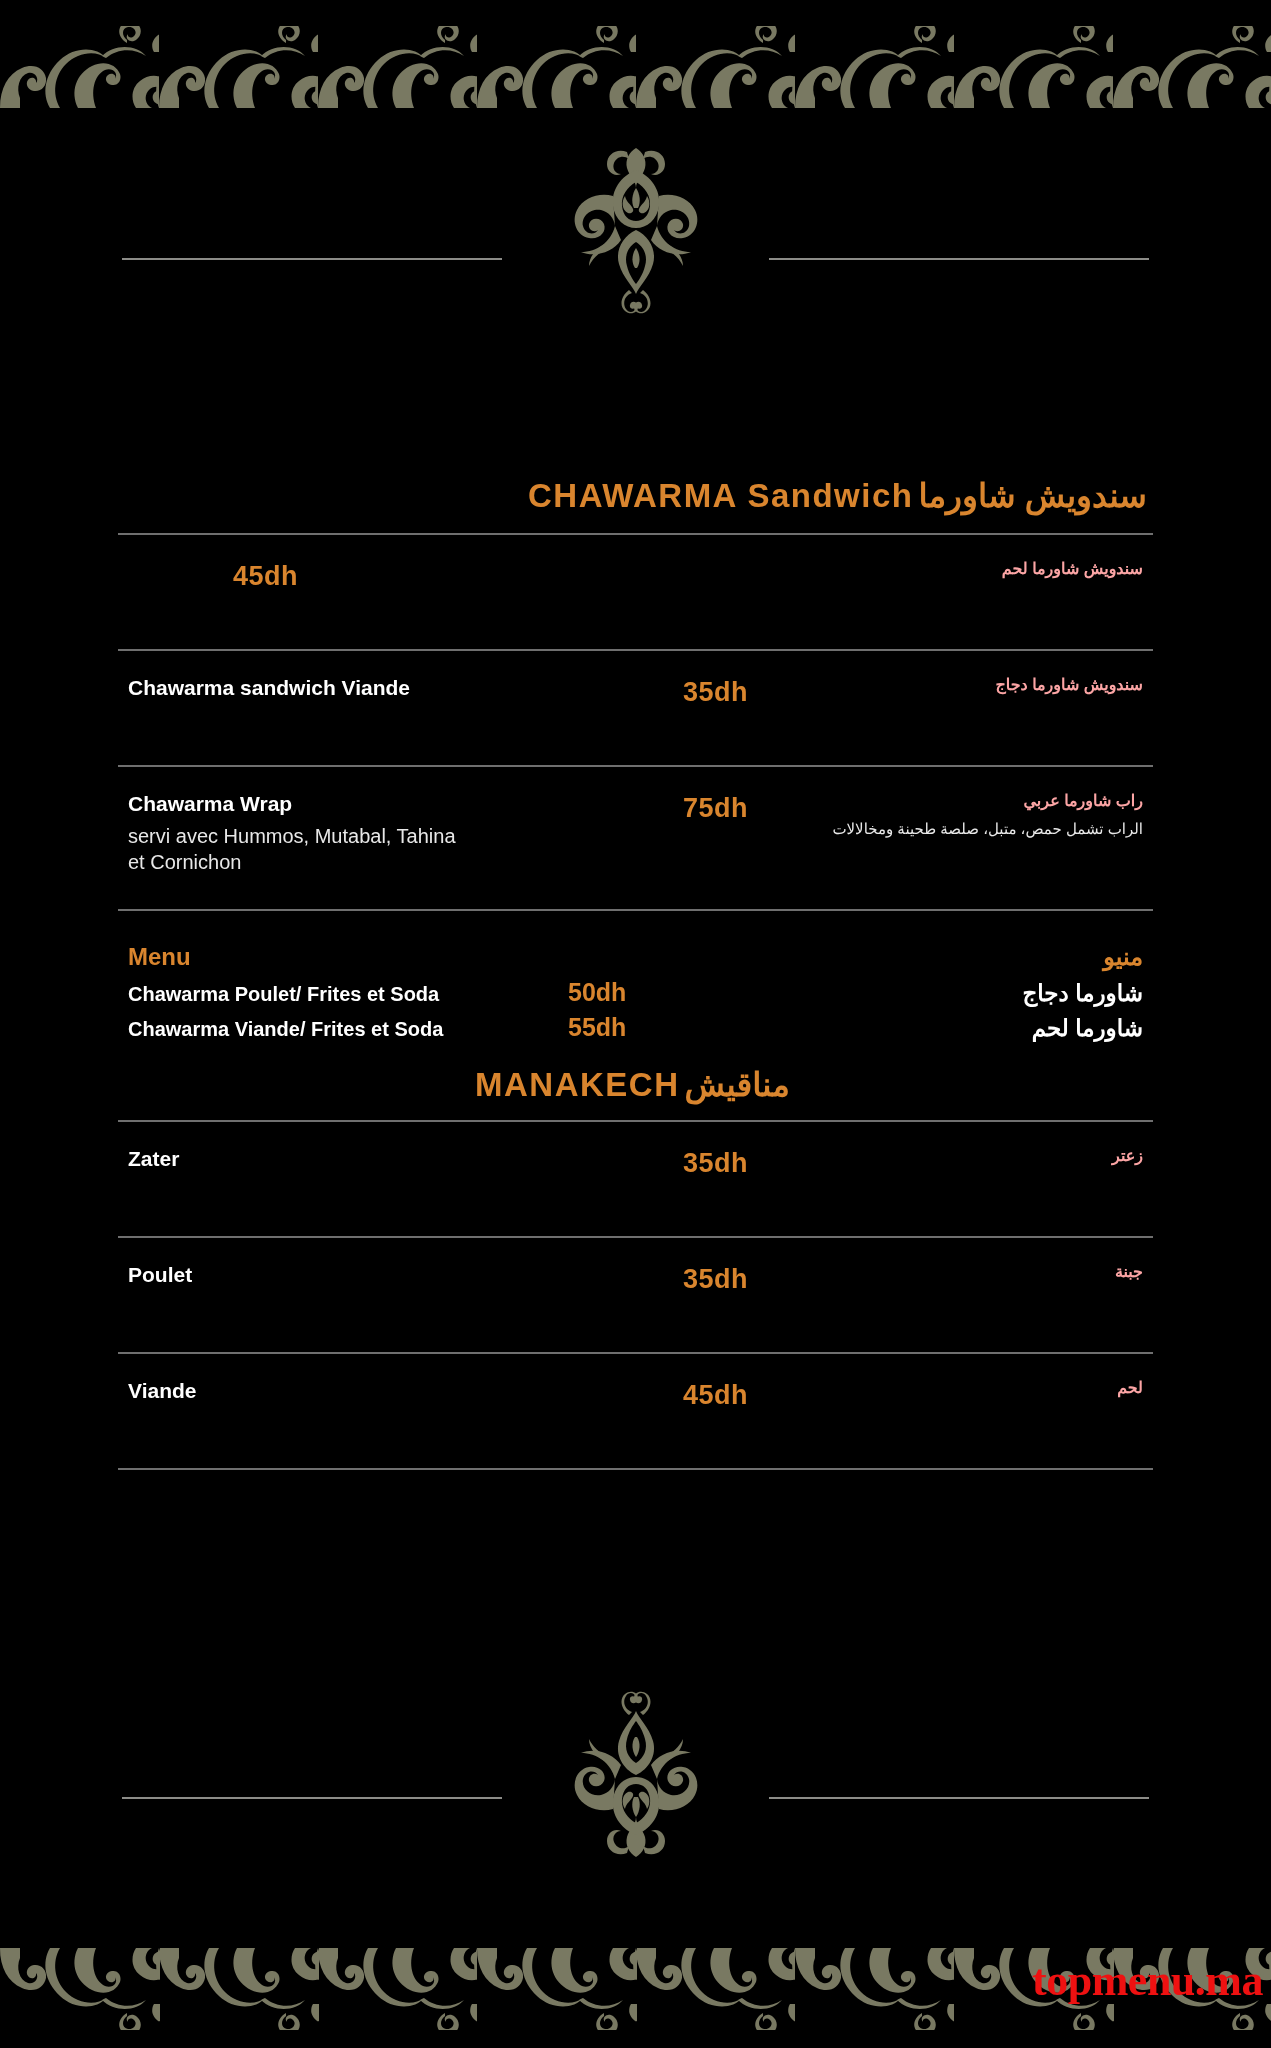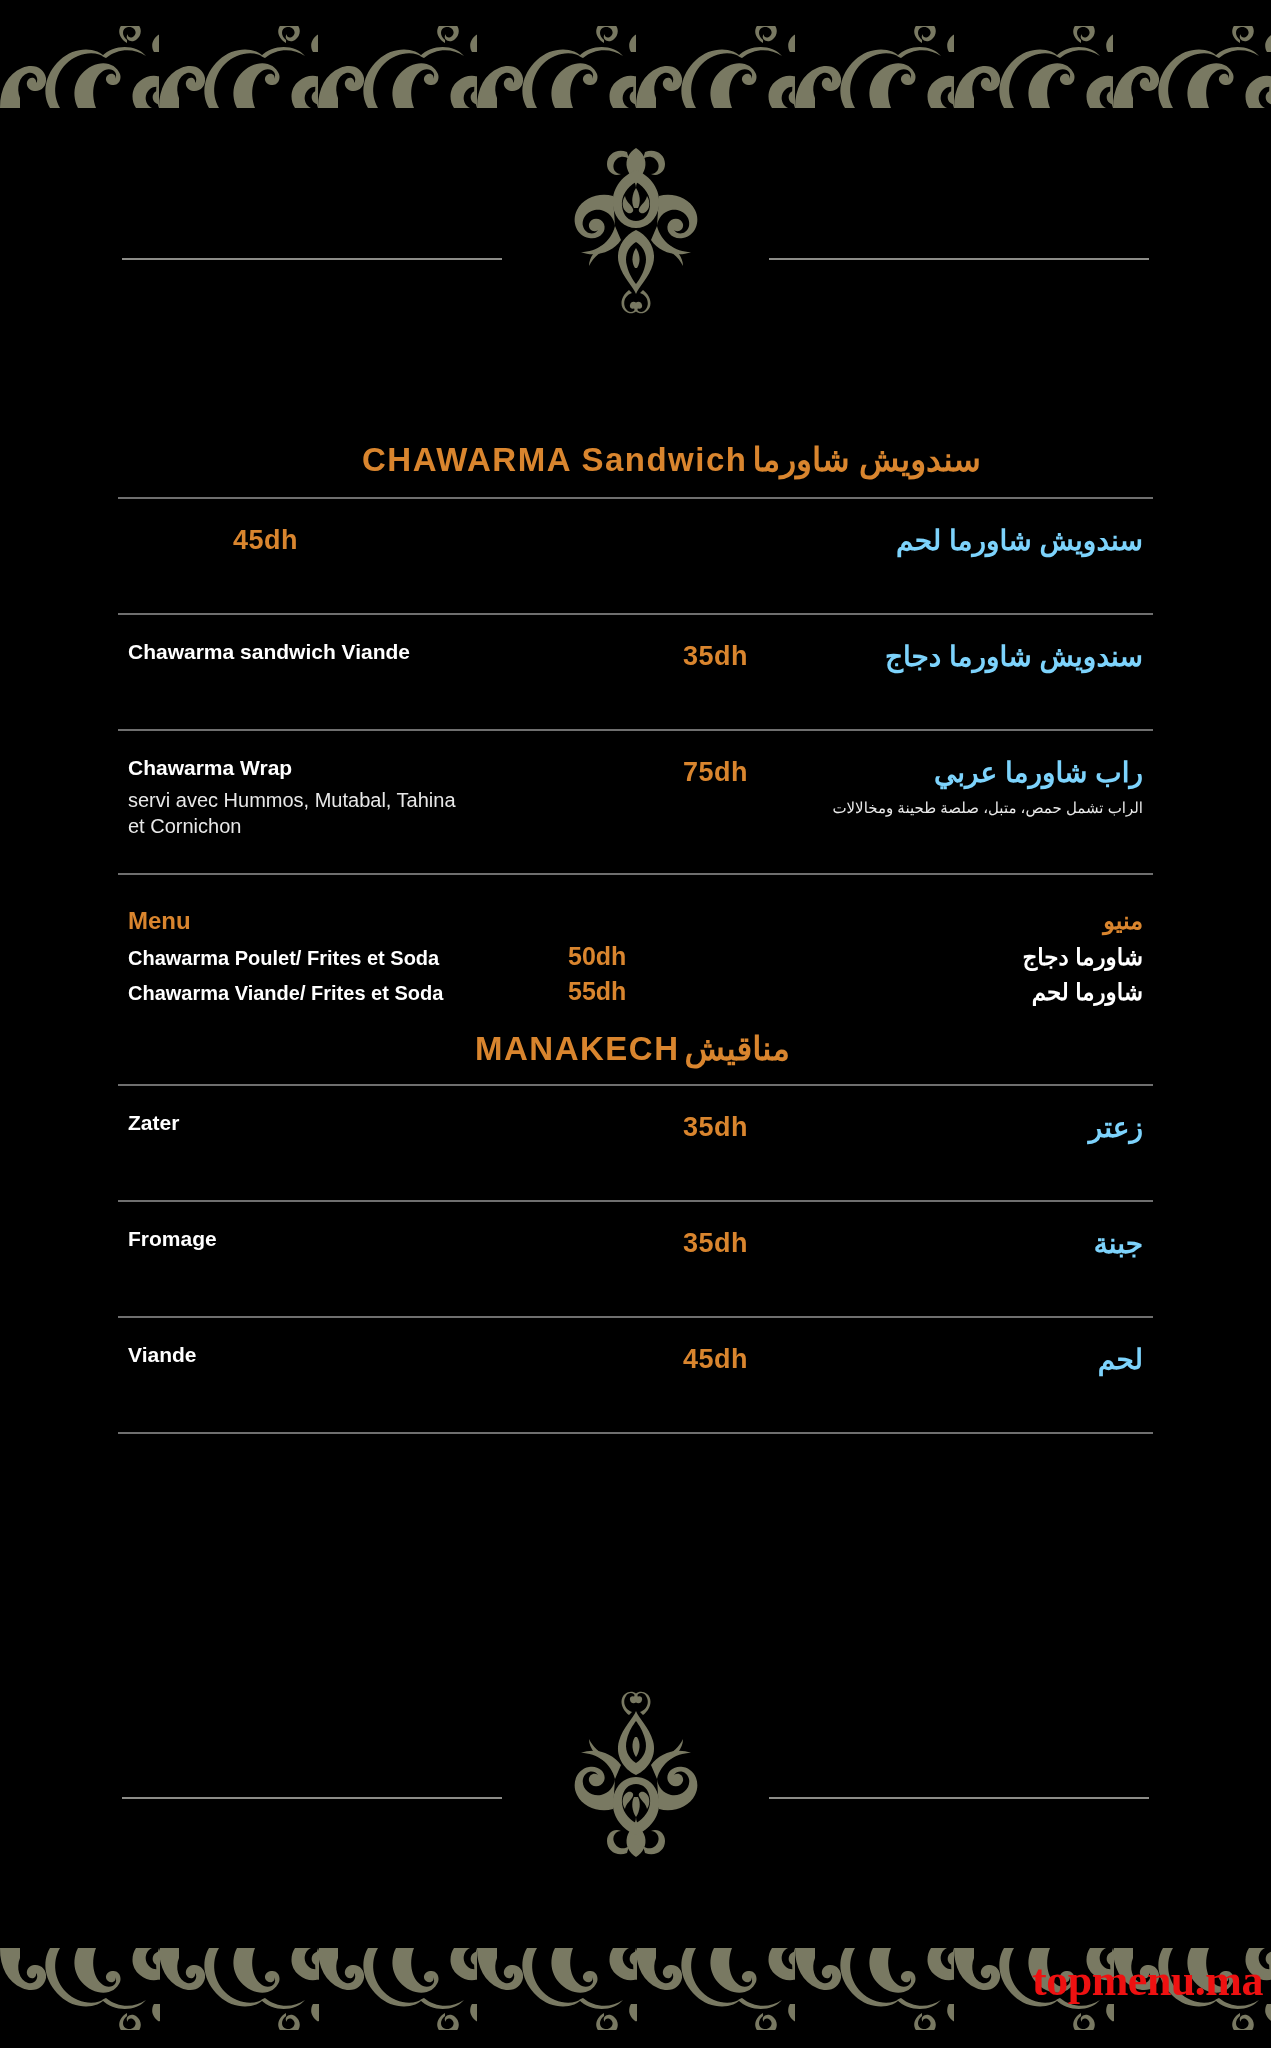--- a/index.html
+++ b/index.html
@@ -74,21 +74,21 @@
   }
   .section-head .lat {
     font-size: 33px;
     letter-spacing: 1.5px;
   }
   .section-head .ar {
     font-size: 33px;
     direction: rtl;
     margin-right: 6px;
   }
-  .head-chawarma { text-align: center; padding-left: 78px; }
+  .head-chawarma { text-align: right; padding-left: 78px; margin-top: 36px; }
   .head-manakech { text-align: center; padding-bottom: 4px; }
 
   .rule {
     height: 2px;
     background: #6f6f6f;
     margin: 12px 0 0 0;
   }
   .rule.thin { background: #5a5a5a; }
 
   
@@ -114,23 +114,23 @@
     padding-right: 10px;
   }
 
   .name-lat {
     font-size: 21px;
     font-weight: 700;
     color: #ffffff;
     line-height: 1.25;
   }
   .name-ar {
-    font-size: 28px;
-    font-weight: 700;
-    color: #7dd3fc;
+    font-size: 16px;
+    font-weight: 700;
+    color: #fca5a5;
     line-height: 1.3;
   }
   .desc-lat {
     font-size: 20px;
     font-weight: 400;
     color: #e8e8e8;
     line-height: 1.3;
     margin-top: 6px;
     max-width: 330px;
   }
@@ -373,21 +373,21 @@
         <span class="price" style="color: rgb(217, 133, 46);">35dh</span>
       </div>
       <div class="right">
         <div class="name-ar">زعتر</div>
       </div>
     </div>
     <div class="rule thin" style="background: rgb(111, 111, 111);"></div>
 
     <div class="row">
       <div class="left">
-        <div class="name-lat">Fromage</div>
+        <div class="name-lat">Poulet</div>
       </div>
       <div class="mid">
         <span class="price" style="color: rgb(217, 133, 46);">35dh</span>
       </div>
       <div class="right">
         <div class="name-ar">جبنة</div>
       </div>
     </div>
     <div class="rule thin" style="background: rgb(111, 111, 111);"></div>
 

